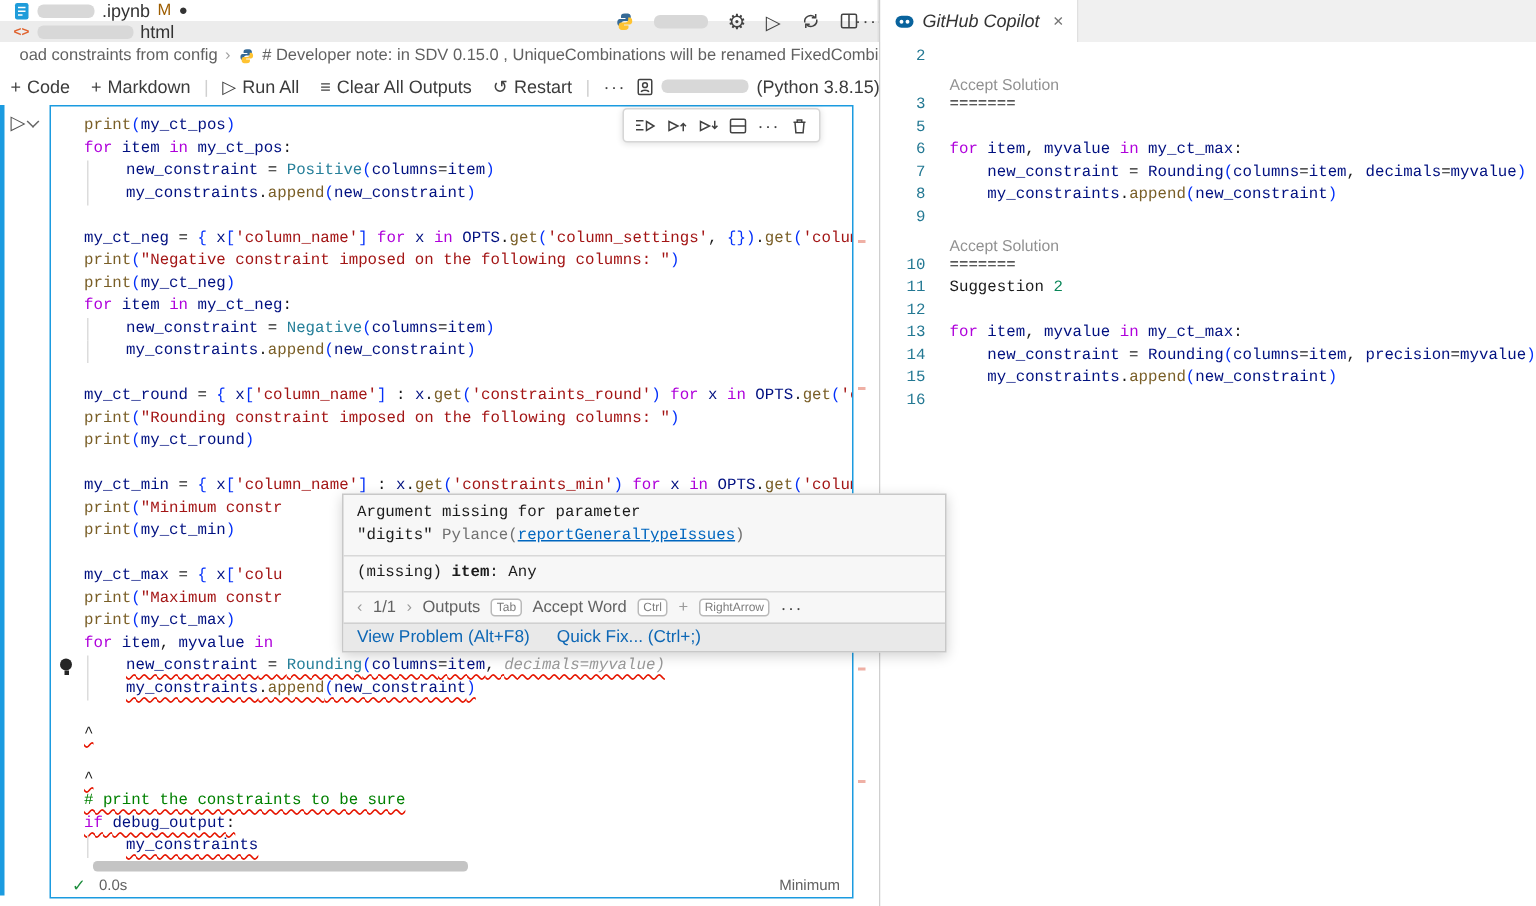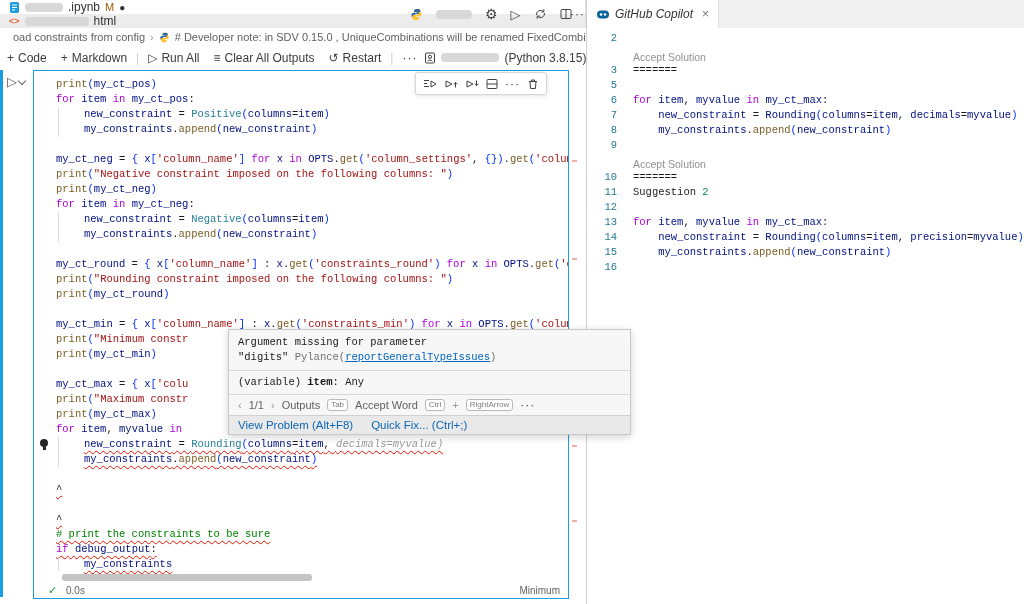--- a/index.html
+++ b/index.html
@@ -265,21 +265,21 @@
   <div class="ruler-mark" style="top:520px"></div>
 
   <div id="tooltip">
     <div class="row-a">
       <div>Argument missing for parameter</div>
       <div>
         <span>"digits" </span><span class="src">Pylance</span><span class="src">(</span><a>reportGeneralTypeIssues</a><span class="src">)</span>
       </div>
     </div>
     <div class="row-b">
-      <span>(variable) </span><b>item</b><span>: Any</span>
+      <span>(missing) </span><b>item</b><span>: Any</span>
     </div>
     <div class="row-c">
       <span class="pgch">‹</span>
       <span>1/1</span>
       <span class="pgch">›</span>
       <span>Outputs</span>
       <span class="kbd">Tab</span>
       <span>Accept Word</span>
       <span class="kbd">Ctrl</span>
       <span style="color:#9a9a9a">+</span>

